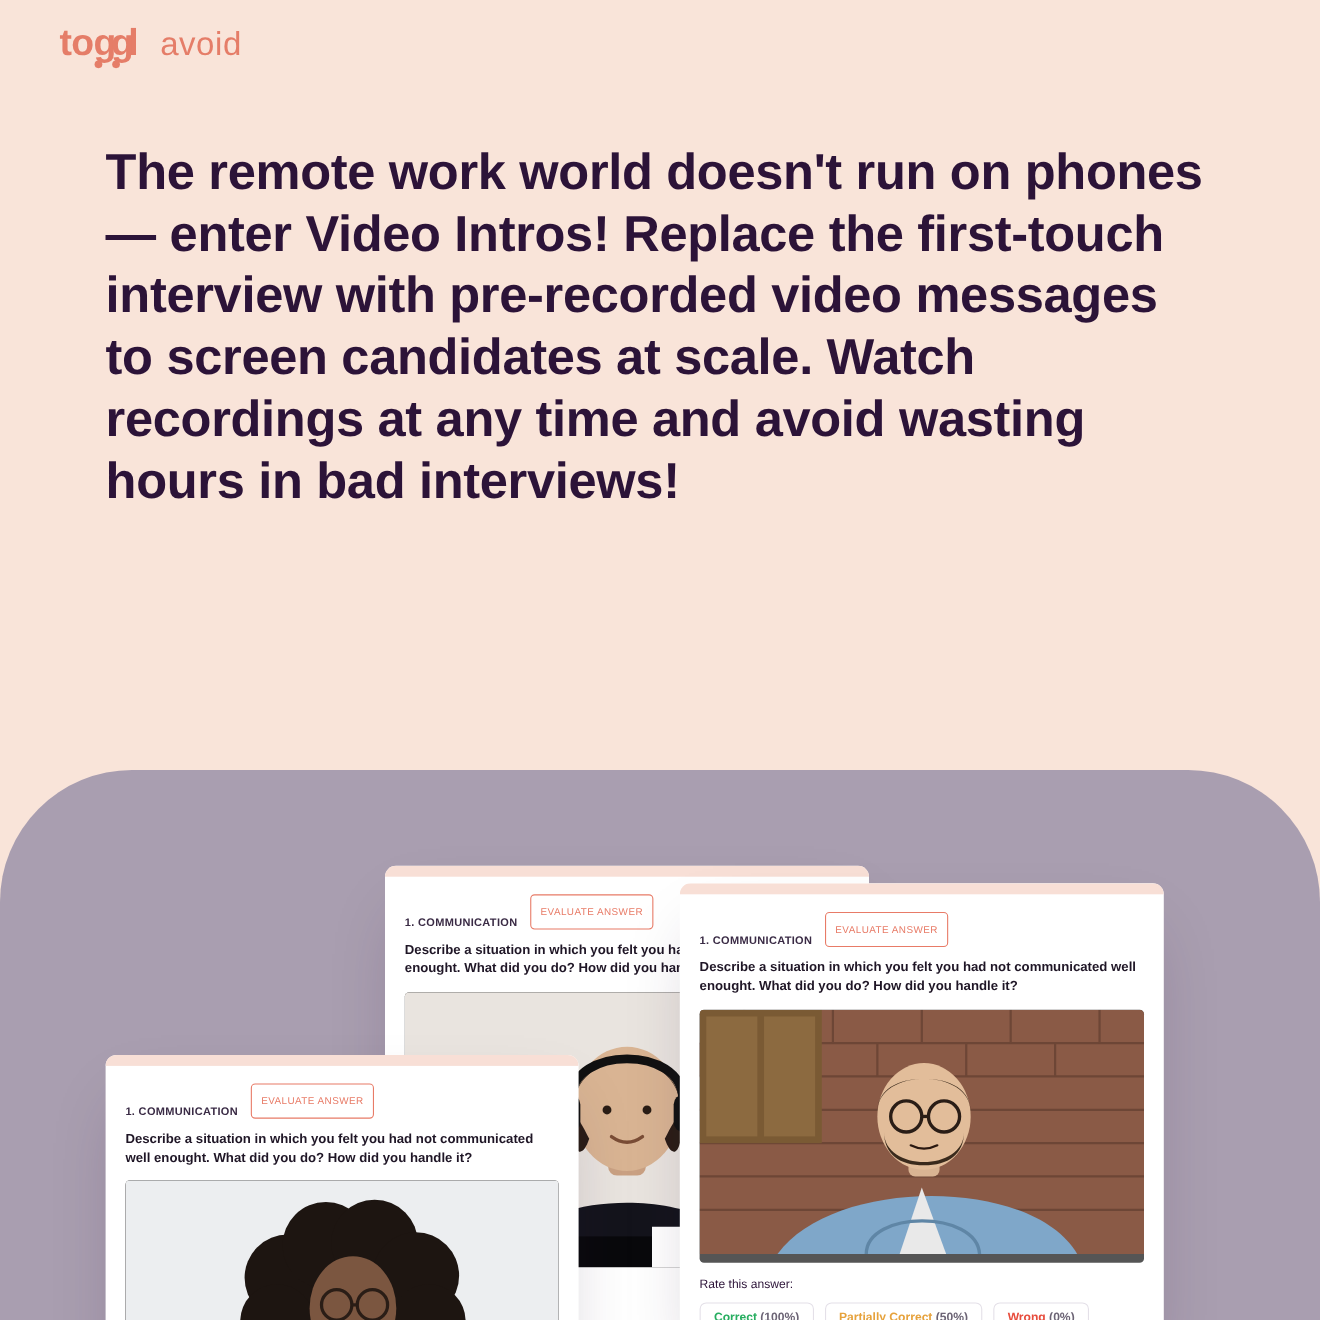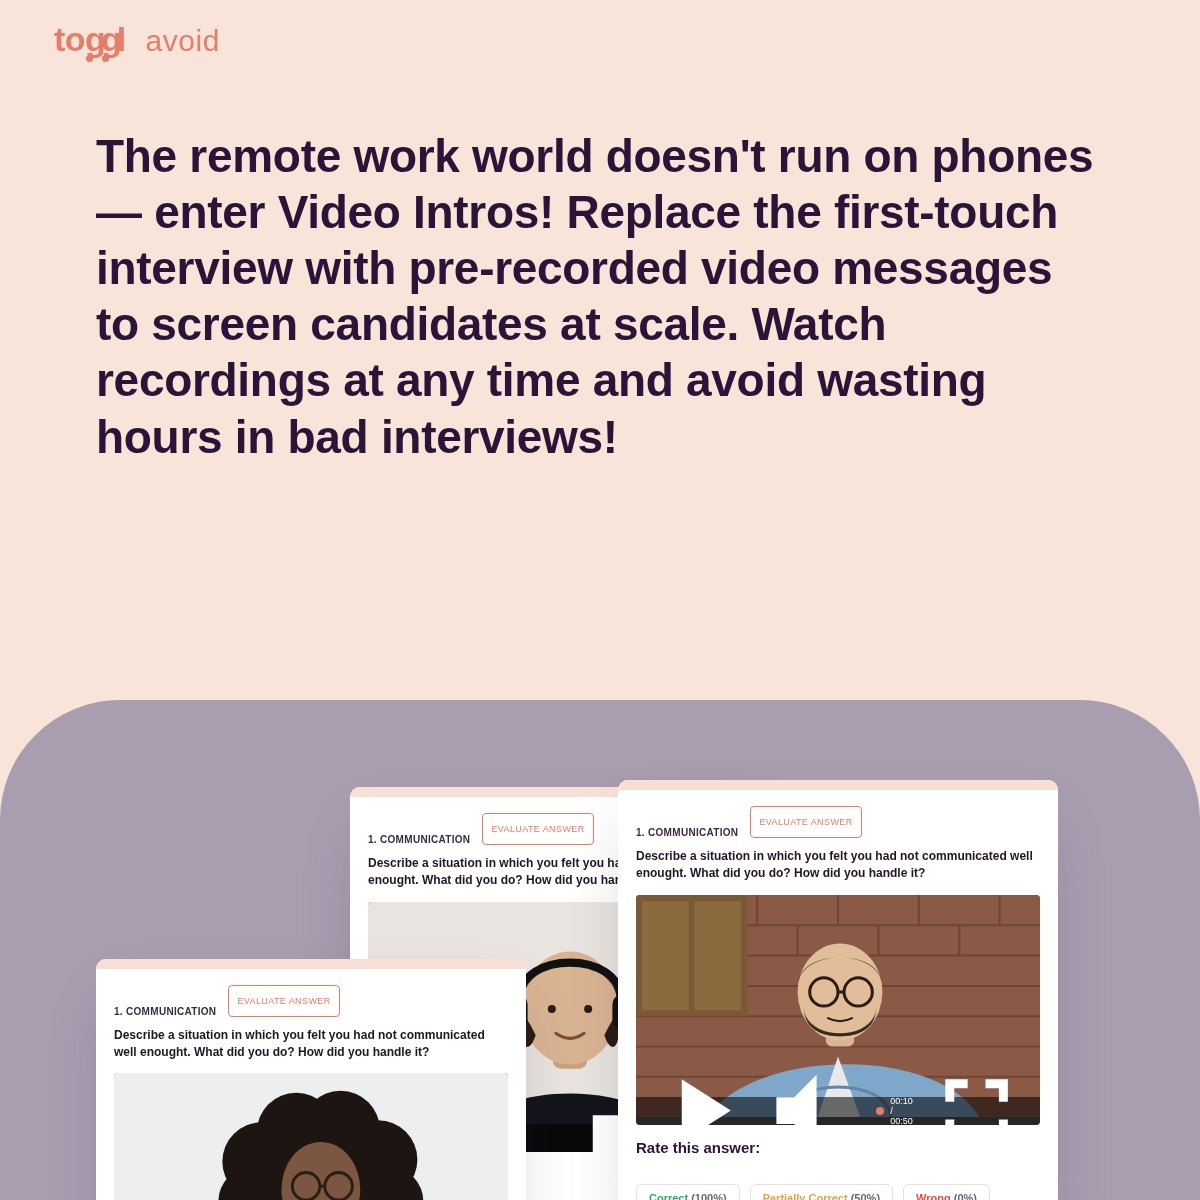--- a/index.html
+++ b/index.html
@@ -103,21 +103,21 @@
     position:absolute;left:0;right:0;bottom:0;height:28px;
     background:rgba(0,0,0,.55);
     display:flex;align-items:center;gap:10px;padding:0 10px;
     color:#fff;font-size:9px;
   }
   .ctrl-icon{width:12px;height:12px;fill:#fff}
   .scrubber{flex:1;height:3px;background:rgba(255,255,255,.35);position:relative;border-radius:2px}
   .scrubber .prog{position:absolute;left:0;top:0;bottom:0;width:22%;background:var(--coral);border-radius:2px}
   .scrubber .dot{position:absolute;left:22%;top:50%;width:8px;height:8px;margin:-4px 0 0 -4px;background:var(--coral);border-radius:50%}
   .rate-row{margin-top:14px}
-  .rate-row h4{font-size:15px;font-weight:700;margin:0 0 28px}
+  .rate-row h4{font-size:11px;font-weight:400;margin:0 0 10px}
   .chips{display:flex;gap:10px}
   .chip{
     border:1px solid #e4e0e8;border-radius:6px;
     padding:7px 12px;font-size:11px;font-weight:600;color:#6c6475;
   }
   .chip .nm{font-weight:700}
   .chip.green .nm{color:var(--green)}
   .chip.amber .nm{color:var(--amber)}
   .chip.red .nm{color:var(--red)}
 
@@ -307,36 +307,20 @@
           <path d="M160 92 C160 52 244 52 244 92 C244 72 226 62 202 62 C178 62 160 72 160 92 Z" fill="#3a2a1c"></path>
 
           <path d="M166 110 C166 146 238 146 238 110 C238 130 224 140 202 140 C180 140 166 130 166 110 Z" fill="#3a2a1c"></path>
 
           <circle cx="186" cy="96" r="14" fill="none" stroke="#2a1d16" stroke-width="3"></circle>
           <circle cx="220" cy="96" r="14" fill="none" stroke="#2a1d16" stroke-width="3"></circle>
           <line x1="200" y1="96" x2="206" y2="96" stroke="#2a1d16" stroke-width="3"></line>
 
           <path d="M190 122 Q202 128 214 122" stroke="#2a1810" stroke-width="2" fill="none" stroke-linecap="round"></path>
         </svg>
-        <div class="controls">
-          <svg class="ctrl-icon" viewBox="0 0 24 24">
-              <path d="M8 5v14l11-7z"></path>
-            </svg>
-          <svg class="ctrl-icon" viewBox="0 0 24 24">
-              <path d="M3 9v6h4l5 5V4L7 9H3z"></path>
-            </svg>
-          <div class="scrubber">
-              <div class="prog"></div>
-              <div class="dot"></div>
-            </div>
-          <span>00:10 / 00:50</span>
-          <svg class="ctrl-icon" viewBox="0 0 24 24">
-              <path d="M7 14H5v5h5v-2H7v-3zm-2-4h2V7h3V5H5v5zm12 7h-3v2h5v-5h-2v3zM14 5v2h3v3h2V5h-5z"></path>
-            </svg>
-        </div>
       </div>
     </div>
 
     <div class="rate-row">
       <h4>Rate this answer:</h4>
       <div class="chips">
         <span class="chip green">
           <span class="nm">Correct</span>
           <span>(100%)</span>
         </span>

